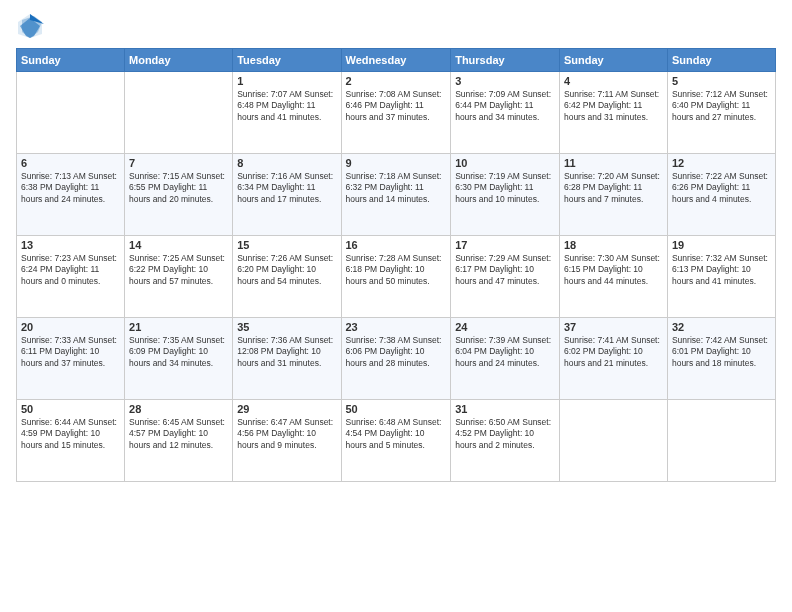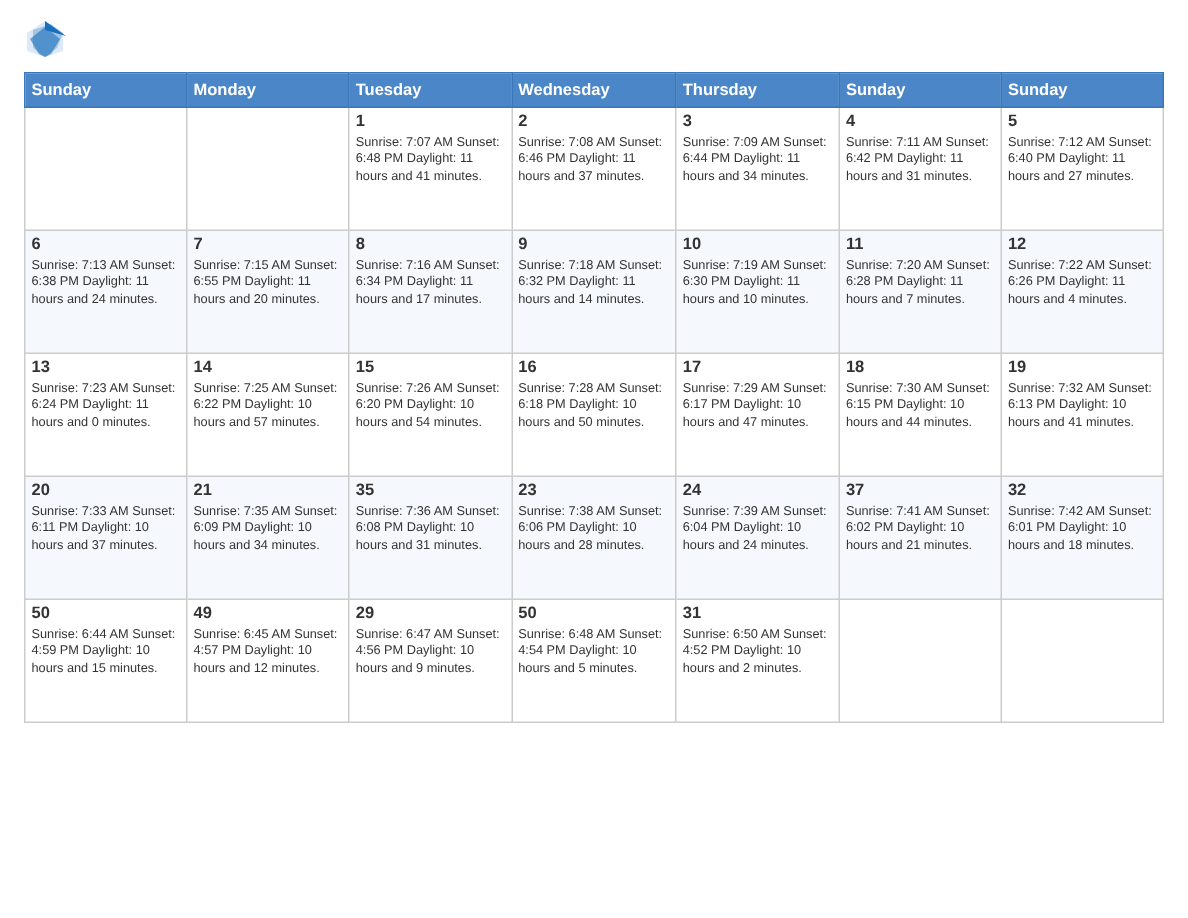--- a/index.html
+++ b/index.html
@@ -259,21 +259,21 @@
           </td>
           <td>
             <span class="day-num">21</span>
             <div class="day-info">Sunrise: 7:35 AM
 Sunset: 6:09 PM
 Daylight: 10 hours and 34 minutes.</div>
           </td>
           <td>
             <span class="day-num">35</span>
             <div class="day-info">Sunrise: 7:36 AM
-Sunset: 6:08 PM
+Sunset: 12:08 PM
 Daylight: 10 hours and 31 minutes.</div>
           </td>
           <td>
             <span class="day-num">23</span>
             <div class="day-info">Sunrise: 7:38 AM
 Sunset: 6:06 PM
 Daylight: 10 hours and 28 minutes.</div>
           </td>
           <td>
             <span class="day-num">24</span>
@@ -295,21 +295,21 @@
           </td>
         </tr>
         <tr>
           <td>
             <span class="day-num">50</span>
             <div class="day-info">Sunrise: 6:44 AM
 Sunset: 4:59 PM
 Daylight: 10 hours and 15 minutes.</div>
           </td>
           <td>
-            <span class="day-num">49</span>
+            <span class="day-num">28</span>
             <div class="day-info">Sunrise: 6:45 AM
 Sunset: 4:57 PM
 Daylight: 10 hours and 12 minutes.</div>
           </td>
           <td>
             <span class="day-num">29</span>
             <div class="day-info">Sunrise: 6:47 AM
 Sunset: 4:56 PM
 Daylight: 10 hours and 9 minutes.</div>
           </td>

